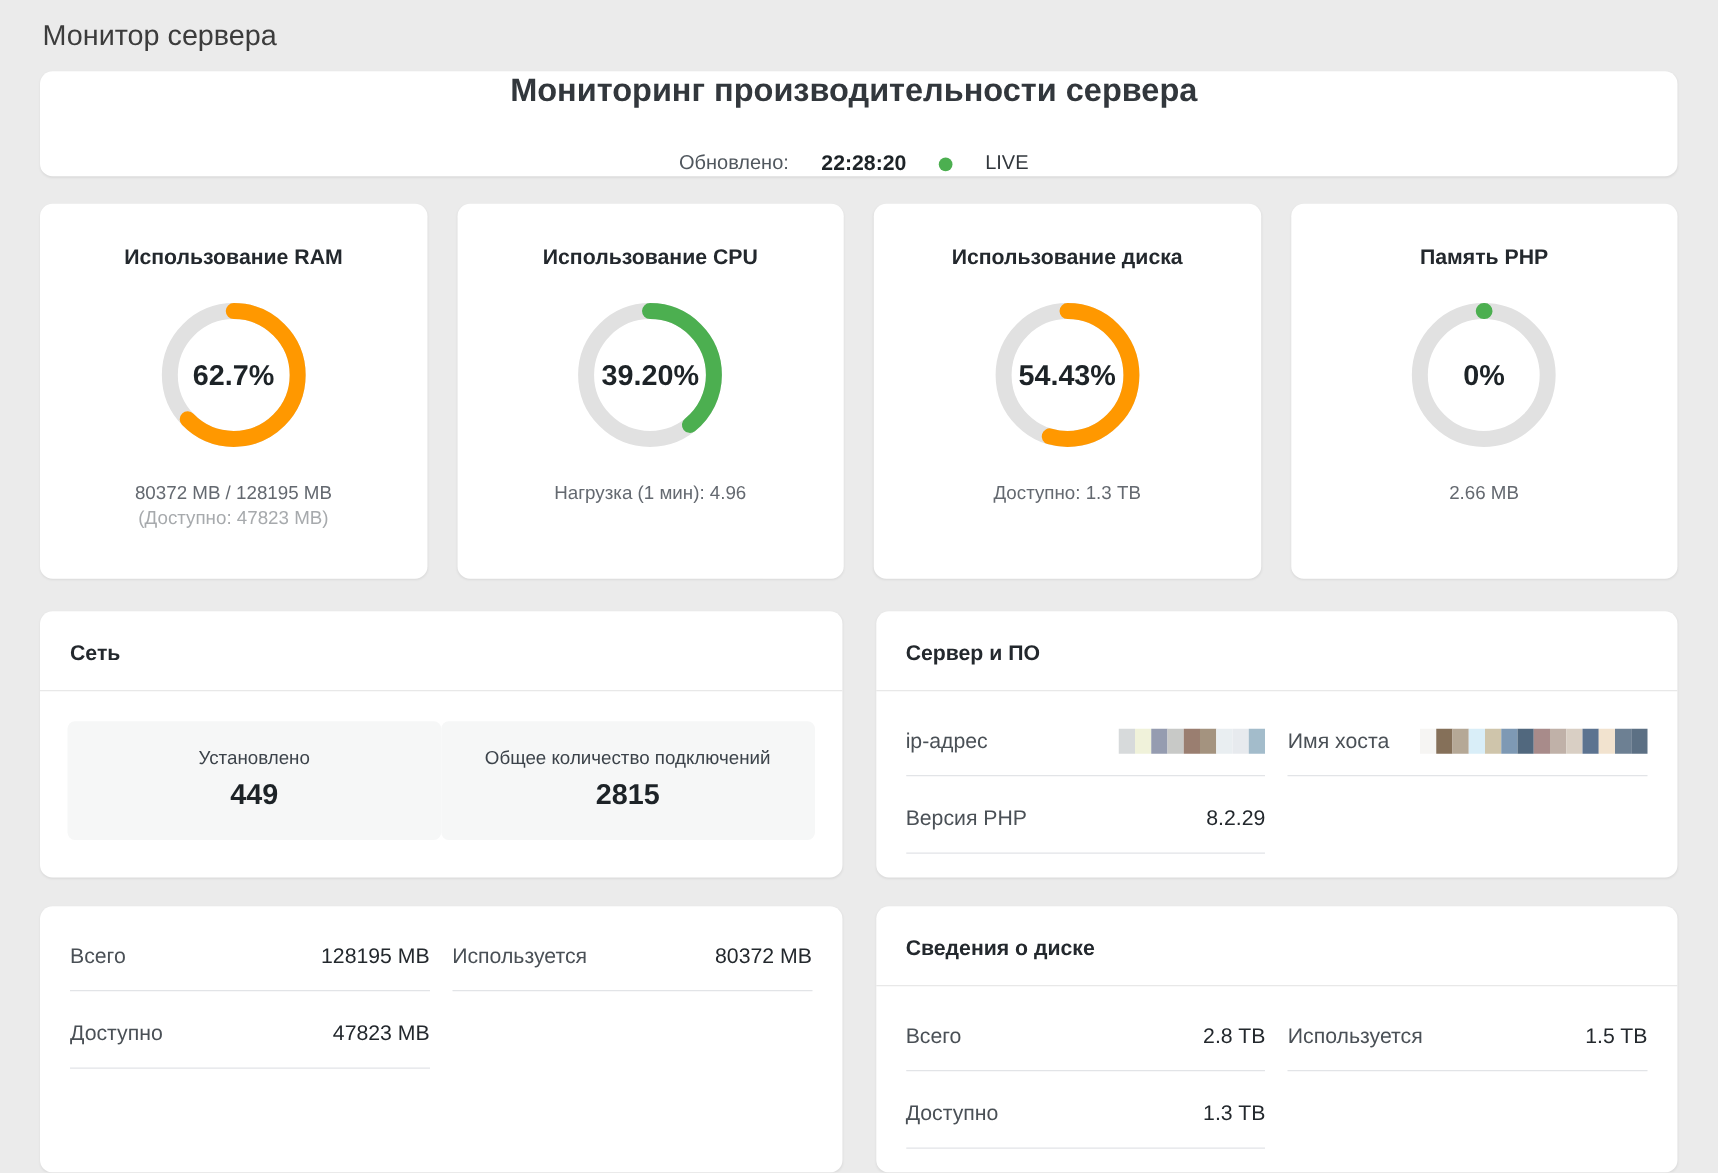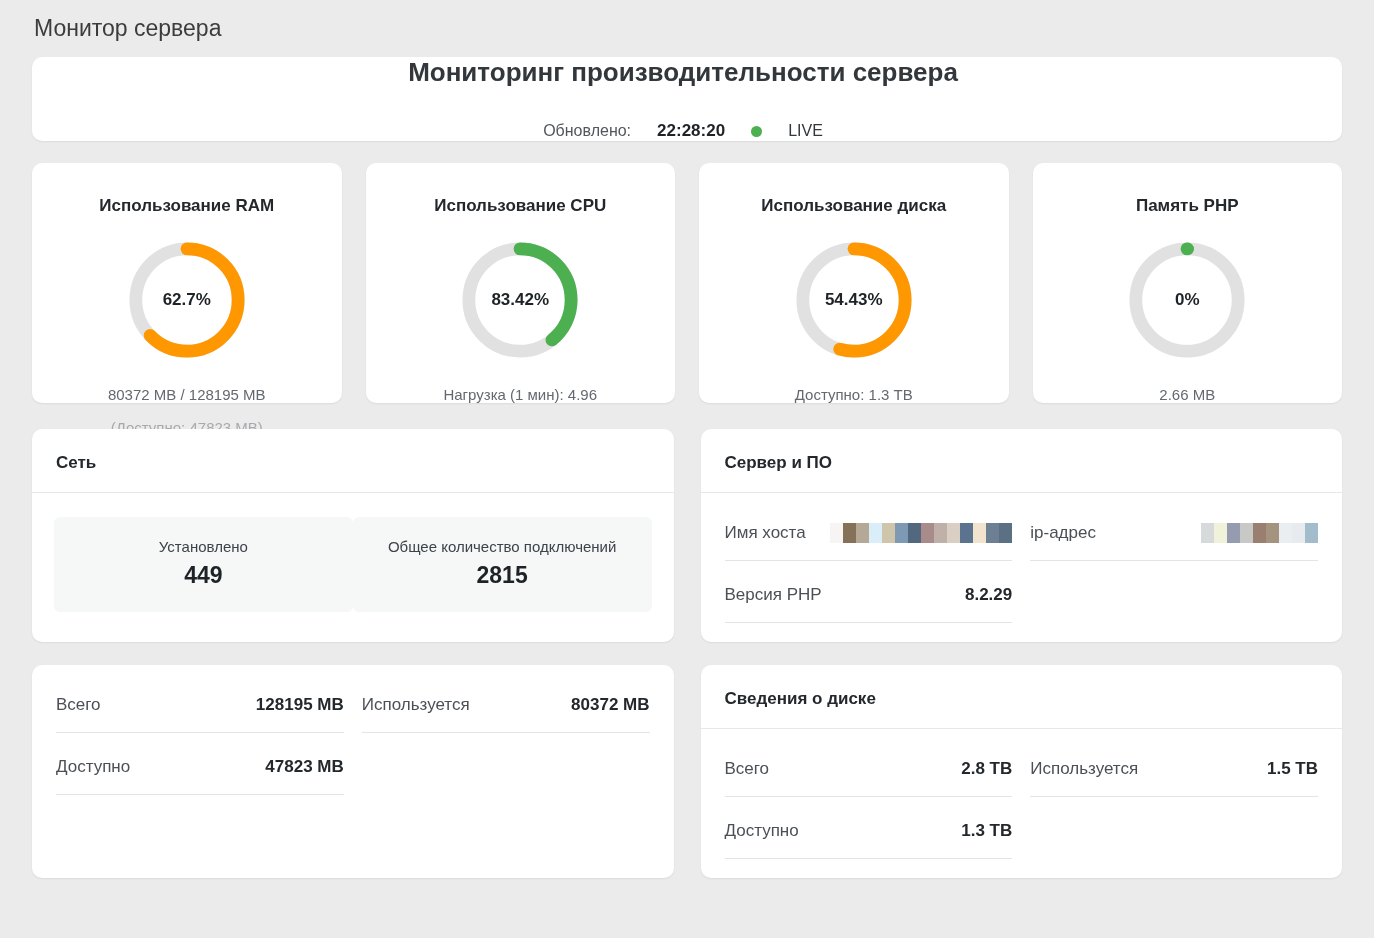--- a/index.html
+++ b/index.html
@@ -41,36 +41,36 @@
   .live-label { font-size:16px; color:#32373c; }
 
   
   .gauges {
     margin-top:22px;
     display:grid;
     grid-template-columns:repeat(4,1fr);
     gap:24px;
   }
   .gauge-card {
-    height:240px;
+    height:300px;
     display:flex;
     flex-direction:column;
     align-items:center;
     padding-top:33px;
   }
   .gauge-title { font-size:17px; font-weight:700; color:#23282d; }
   .gauge-wrap { position:relative; width:118px; height:118px; margin-top:25px; }
   .gauge-wrap svg { width:118px; height:118px; transform:rotate(-90deg); }
   .gauge-value {
     position:absolute; inset:0;
     display:flex; align-items:center; justify-content:center;
-    font-size:17px; font-weight:700; color:#1d2327;
+    font-size:23px; font-weight:700; color:#1d2327;
   }
   .gauge-sub  { margin-top:27px; font-size:15px; color:#646970; }
-  .gauge-sub2 { margin-top:16px;  font-size:15px; color:#a7aaad; }
+  .gauge-sub2 { margin-top:3px;  font-size:15px; color:#a7aaad; }
 
   
   .panels {
     margin-top:26px;
     display:grid;
     grid-template-columns:1fr 1fr;
     gap:27px;
   }
   .panels.second { margin-top:23px; }
   .panel { min-height:213px; }
@@ -95,21 +95,21 @@
     grid-template-columns:1fr 1fr;
     column-gap:18px;
   }
   .inforow {
     display:flex; justify-content:space-between; align-items:center;
     padding:22px 0 16px 0;
     border-bottom:1px solid #e2e4e7;
     min-height:62px;
   }
   .inforow .label { font-size:17px; color:#4a5056; }
-  .inforow .value { font-size:17px; font-weight:700; color:#23282d; }
+  .inforow .value { font-size:17px; font-weight:400; color:#23282d; }
   .inforow.empty { border-bottom:none; }
 
   .px-blocks { display:flex; height:20px; }
   .px-block { width:13px; height:20px; }
 </style>
 </head>
 <body>
 
 <div class="container">
 
@@ -140,21 +140,21 @@
       <div class="gauge-sub2">(Доступно: 47823 MB)</div>
     </div>
 
     <div class="card gauge-card">
       <div class="gauge-title">Использование CPU</div>
       <div class="gauge-wrap">
         <svg viewBox="0 0 120 120">
           <circle cx="60" cy="60" r="52" fill="none" stroke="#e1e1e1" stroke-width="13"></circle>
           <circle class="gauge-arc" cx="60" cy="60" r="52" fill="none" stroke-width="13" stroke-linecap="round" stroke="#4caf50" stroke-dasharray="128.08 326.73"></circle>
         </svg>
-        <div class="gauge-value">83.42%</div>
+        <div class="gauge-value">39.20%</div>
       </div>
       <div class="gauge-sub">Нагрузка (1 мин): 4.96</div>
 
     </div>
 
     <div class="card gauge-card">
       <div class="gauge-title">Использование диска</div>
       <div class="gauge-wrap">
         <svg viewBox="0 0 120 120">
           <circle cx="60" cy="60" r="52" fill="none" stroke="#e1e1e1" stroke-width="13"></circle>
@@ -193,54 +193,54 @@
         <div class="stat-box">
           <div class="stat-label">Общее количество подключений</div>
           <div class="stat-value">2815</div>
         </div>
       </div>
     </div>
 
     <div class="card panel">
       <div class="panel-header">Сервер и ПО</div>
       <div class="rows">
+        <div class="inforow">
+          <span class="label">ip-адрес</span>
+          <span class="px-blocks">
+              <span class="px-block" style="background: rgb(215, 218, 219);"></span>
+              <span class="px-block" style="background: rgb(240, 242, 218);"></span>
+              <span class="px-block" style="background: rgb(149, 156, 176);"></span>
+              <span class="px-block" style="background: rgb(200, 201, 199);"></span>
+              <span class="px-block" style="background: rgb(154, 126, 112);"></span>
+              <span class="px-block" style="background: rgb(164, 147, 127);"></span>
+              <span class="px-block" style="background: rgb(233, 238, 241);"></span>
+              <span class="px-block" style="background: rgb(231, 234, 238);"></span>
+              <span class="px-block" style="background: rgb(163, 188, 203);"></span>
+            </span>
+        </div>
         <div class="inforow">
           <span class="label">Имя хоста</span>
           <span class="px-blocks">
               <span class="px-block" style="background: rgb(246, 245, 243);"></span>
               <span class="px-block" style="background: rgb(133, 112, 89);"></span>
               <span class="px-block" style="background: rgb(181, 168, 150);"></span>
               <span class="px-block" style="background: rgb(217, 238, 248);"></span>
               <span class="px-block" style="background: rgb(207, 197, 171);"></span>
               <span class="px-block" style="background: rgb(126, 153, 180);"></span>
               <span class="px-block" style="background: rgb(81, 104, 126);"></span>
               <span class="px-block" style="background: rgb(168, 139, 138);"></span>
               <span class="px-block" style="background: rgb(192, 177, 168);"></span>
               <span class="px-block" style="background: rgb(217, 207, 196);"></span>
               <span class="px-block" style="background: rgb(92, 115, 144);"></span>
               <span class="px-block" style="background: rgb(242, 227, 207);"></span>
               <span class="px-block" style="background: rgb(109, 128, 147);"></span>
               <span class="px-block" style="background: rgb(92, 112, 132);"></span>
             </span>
         </div>
         <div class="inforow">
-          <span class="label">ip-адрес</span>
-          <span class="px-blocks">
-              <span class="px-block" style="background: rgb(215, 218, 219);"></span>
-              <span class="px-block" style="background: rgb(240, 242, 218);"></span>
-              <span class="px-block" style="background: rgb(149, 156, 176);"></span>
-              <span class="px-block" style="background: rgb(200, 201, 199);"></span>
-              <span class="px-block" style="background: rgb(154, 126, 112);"></span>
-              <span class="px-block" style="background: rgb(164, 147, 127);"></span>
-              <span class="px-block" style="background: rgb(233, 238, 241);"></span>
-              <span class="px-block" style="background: rgb(231, 234, 238);"></span>
-              <span class="px-block" style="background: rgb(163, 188, 203);"></span>
-            </span>
-        </div>
-        <div class="inforow">
           <span class="label">Версия PHP</span>
           <span class="value">8.2.29</span>
         </div>
         <div class="inforow empty"></div>
       </div>
     </div>
 
   </div>
 
   <div class="panels second">

